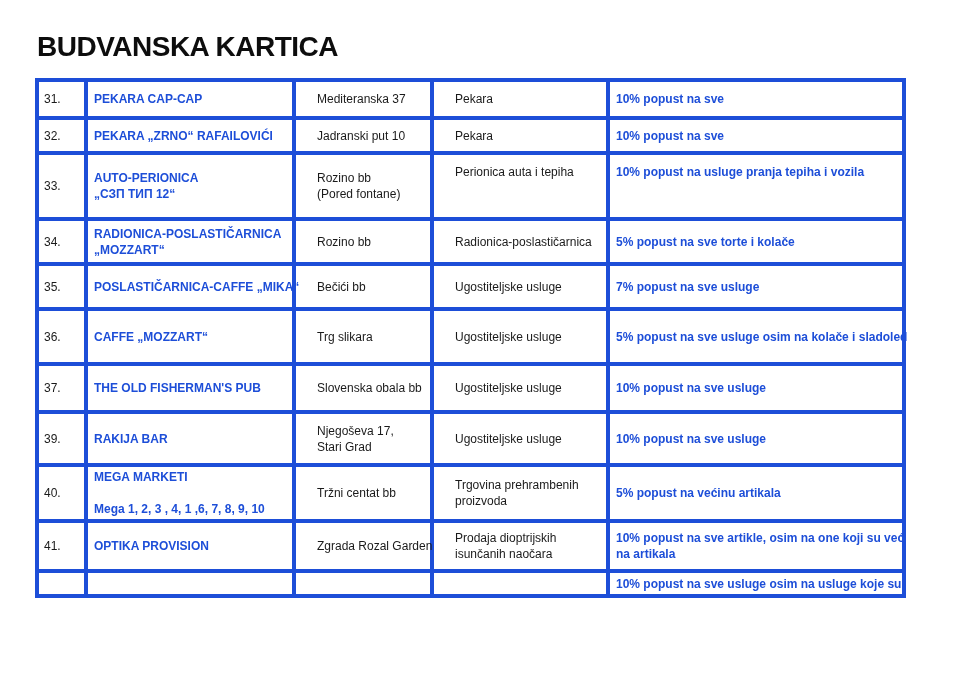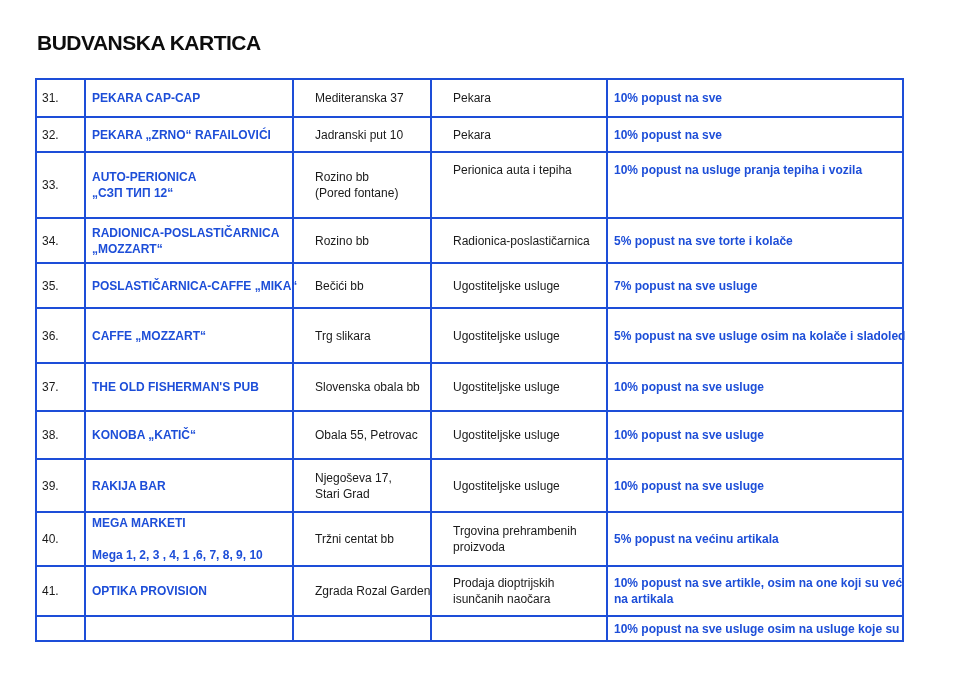--- a/index.html
+++ b/index.html
@@ -9,35 +9,35 @@
     background: #ffffff;
     font-family: "Liberation Sans", "DejaVu Sans", sans-serif;
     color: #1a1a1a;
     position: relative;
     overflow: hidden;
   }
   .page-title {
     position: absolute;
     left: 37px; top: 31px;
     margin: 0;
-    font-size: 21px;
+    font-size: 28px;
     font-weight: bold;
     letter-spacing: -0.5px;
     color: #0d0d0d;
     white-space: nowrap;
   }
   table.discount-table {
     position: absolute;
     left: 35px; top: 78px;
     width: 867px;
     border-collapse: collapse;
     table-layout: fixed;
   }
   td {
-    border: 2px solid #1d4ed8;
+    border: 4px solid #1d4ed8;
     vertical-align: middle;
     font-size: 12px;
     line-height: 16px;
     padding: 2px 2px 2px 6px;
   }
   .line { white-space: nowrap; }
   td.c-number { padding-left: 5px; }
   td.c-address, td.c-category { padding-left: 21px; }
   td.c-name .line, td.c-discount .line { font-weight: bold; color: #1d4ed8; }
   
@@ -188,37 +188,20 @@
         <td class="c-address">
           <div class="line">Slovenska obala bb</div>
         </td>
         <td class="c-category">
           <div class="line">Ugostiteljske usluge</div>
         </td>
         <td class="c-discount">
           <div class="line">10% popust na sve usluge</div>
         </td>
       </tr>
-      <tr class="row r7">
-        <td class="c-number">
-          <div class="line">38.</div>
-        </td>
-        <td class="c-name">
-          <div class="line">KONOBA „KATIČ“</div>
-        </td>
-        <td class="c-address">
-          <div class="line">Obala 55, Petrovac</div>
-        </td>
-        <td class="c-category">
-          <div class="line">Ugostiteljske usluge</div>
-        </td>
-        <td class="c-discount">
-          <div class="line">10% popust na sve usluge</div>
-        </td>
-      </tr>
       <tr class="row r8">
         <td class="c-number">
           <div class="line">39.</div>
         </td>
         <td class="c-name">
           <div class="line">RAKIJA BAR</div>
         </td>
         <td class="c-address">
           <div class="line">Njegoševa 17,</div>
           <div class="line">Stari Grad</div>

